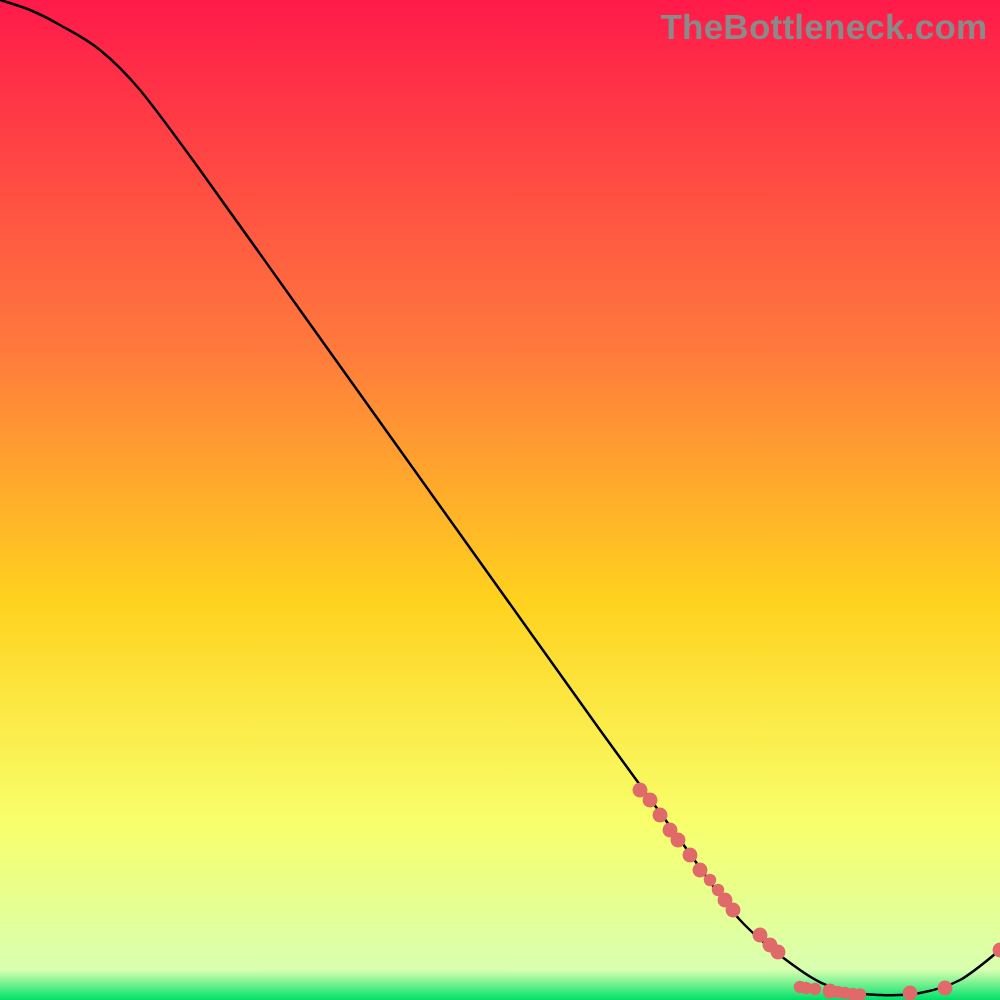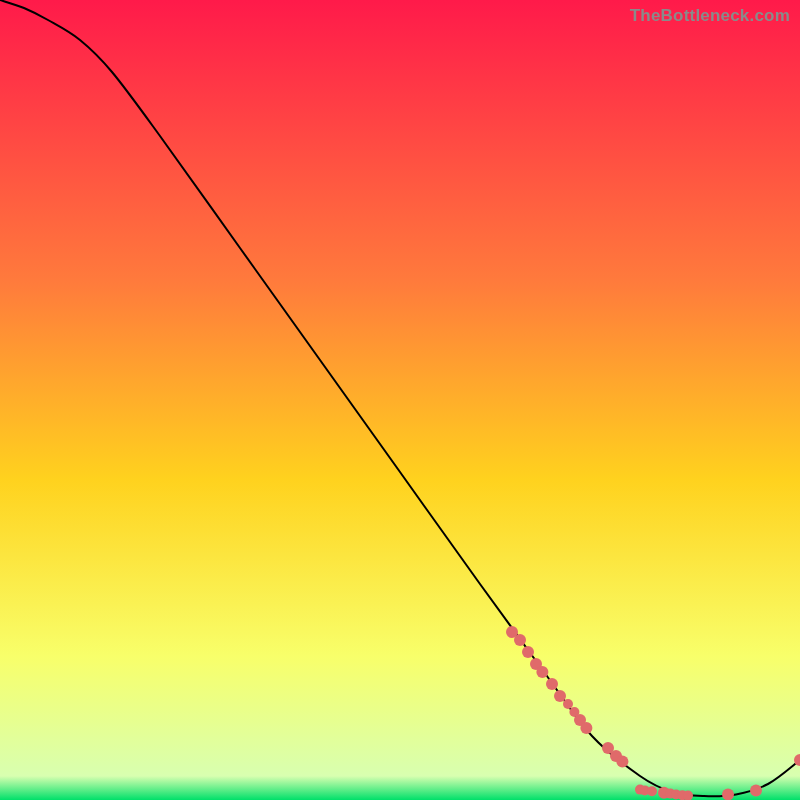--- a/index.html
+++ b/index.html
@@ -2,21 +2,21 @@
 <html><head>
 <meta charset="utf-8">
 <style>
   * { margin: 0; padding: 0; box-sizing: border-box; }
   html, body { width: 800px; height: 800px; overflow: hidden; }
   body { position: relative; font-family: Arial, Helvetica, sans-serif; }
   .watermark {
     position: absolute;
     top: 6px;
     right: 10px;
-    font-size: 17px;
+    font-size: 28px;
     font-weight: bold;
     color: #8a8a8a;
     letter-spacing: 0.2px;
     z-index: 4;
   }
   .plot {
     position: absolute;
     inset: 0;
   }
   svg { display: block; }

